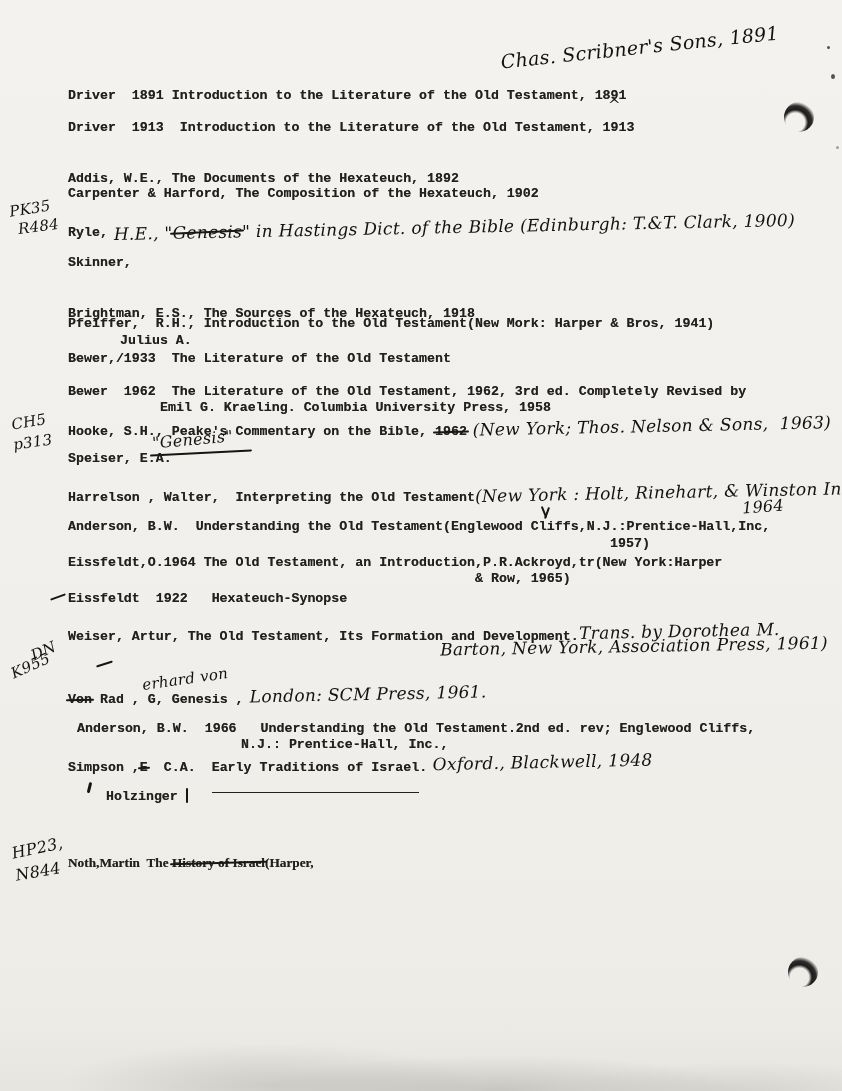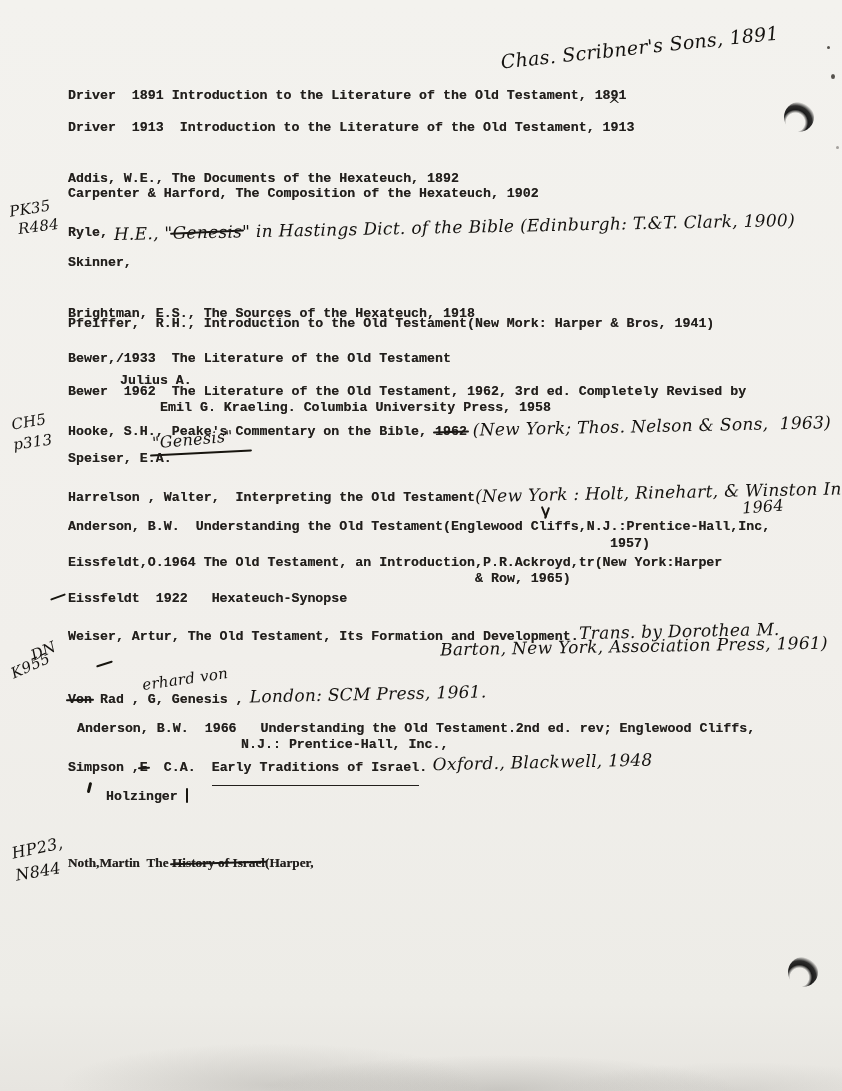--- a/index.html
+++ b/index.html
@@ -38,21 +38,21 @@
   }
   .h.abs{position:absolute;}
   .h.inline{display:inline-block;transform:rotate(-1.2deg);position:relative;top:-3px;}
   .sz15{font-size:15px;} .sz16{font-size:16px;} .sz17{font-size:17px;} .sz19{font-size:19px;}
   
   .strike{position:relative;}
   .strike::after{
     content:"";position:absolute;left:-2px;right:-2px;top:46%;height:2.2px;
     background:#1a1815;transform:rotate(-1.5deg);border-radius:2px;
   }
-  .u{border-bottom:1.6px solid #221f1c;padding-bottom:10px;}
+  .u{border-bottom:1.6px solid #221f1c;padding-bottom:17px;}
   
   .stroke{position:absolute;background:#17150f;border-radius:2px;}
   
   .punch{position:absolute;width:30px;height:30px;border-radius:50%;
     background:radial-gradient(circle at 38% 68%, rgba(0,0,0,0) 0 34%, rgba(10,10,10,.92) 46%, rgba(10,10,10,.85) 60%, rgba(240,239,235,0) 75%);
     filter:blur(.4px);}
   .speck{position:absolute;background:#55524d;border-radius:50%;}
   .callnum{transform-origin:left top;}
 </style>
 </head>
@@ -67,21 +67,21 @@
   <div class="t" style="left:68px;top:120px;">Driver  1913  Introduction to the Literature of the Old Testament, 1913</div>
   <div class="t" style="left:68px;top:152px;margin-top:19px;">Addis, W.E., The Documents of the Hexateuch, 1892</div>
   <div class="t" style="left:68px;top:186px;">Carpenter &amp; Harford, The Composition of the Hexateuch, 1902</div>
 
   <div class="t" style="left:68px;top:220px;"><span>Ryle,</span><span class="h inline sz17"><span> H.E., "</span><span class="strike">Genesis</span><span>" in Hastings Dict. of the Bible (Edinburgh: T.&amp;T. Clark, 1900)</span></span></div>
 
   <div class="t" style="left:68px;top:255px;">Skinner,</div>
   <div class="t" style="left:68px;top:290px;margin-top:16px;">Brightman, E.S., The Sources of the Hexateuch, 1918</div>
   <div class="t" style="left:68px;top:316px;">Pfeiffer,  R.H., Introduction to the Old Testament(New Mork: Harper &amp; Bros, 1941)</div>
 
-  <div class="t" style="left:120px;top:333px;margin-top:40px;">Julius A.</div>
+  <div class="t" style="left:120px;top:333px;">Julius A.</div>
   <div class="t" style="left:68px;top:351px;">Bewer,/1933  The Literature of the Old Testament</div>
 
   <div class="t" style="left:68px;top:384px;">Bewer  1962  The Literature of the Old Testament, 1962, 3rd ed. Completely Revised by</div>
   <div class="t" style="left:160px;top:400px;">Emil G. Kraeling. Columbia University Press, 1958</div>
 
   <div class="t" style="left:68px;top:419px;"><span>Hooke, S.H., Peake's Commentary on the Bible, </span><span class="strike">1962</span><span class="h inline sz17"> (New York; Thos. Nelson &amp; Sons,  1963)</span></div>
   <div class="h abs sz16" style="left:152px;top:430px;transform:rotate(-5deg);">"Genesis"</div>
   <div class="stroke" style="left:150px;top:452px;width:102px;height:2px;transform:rotate(-3deg);"></div>
 
   <div class="t" style="left:68px;top:451px;">Speiser, E.A.</div>

